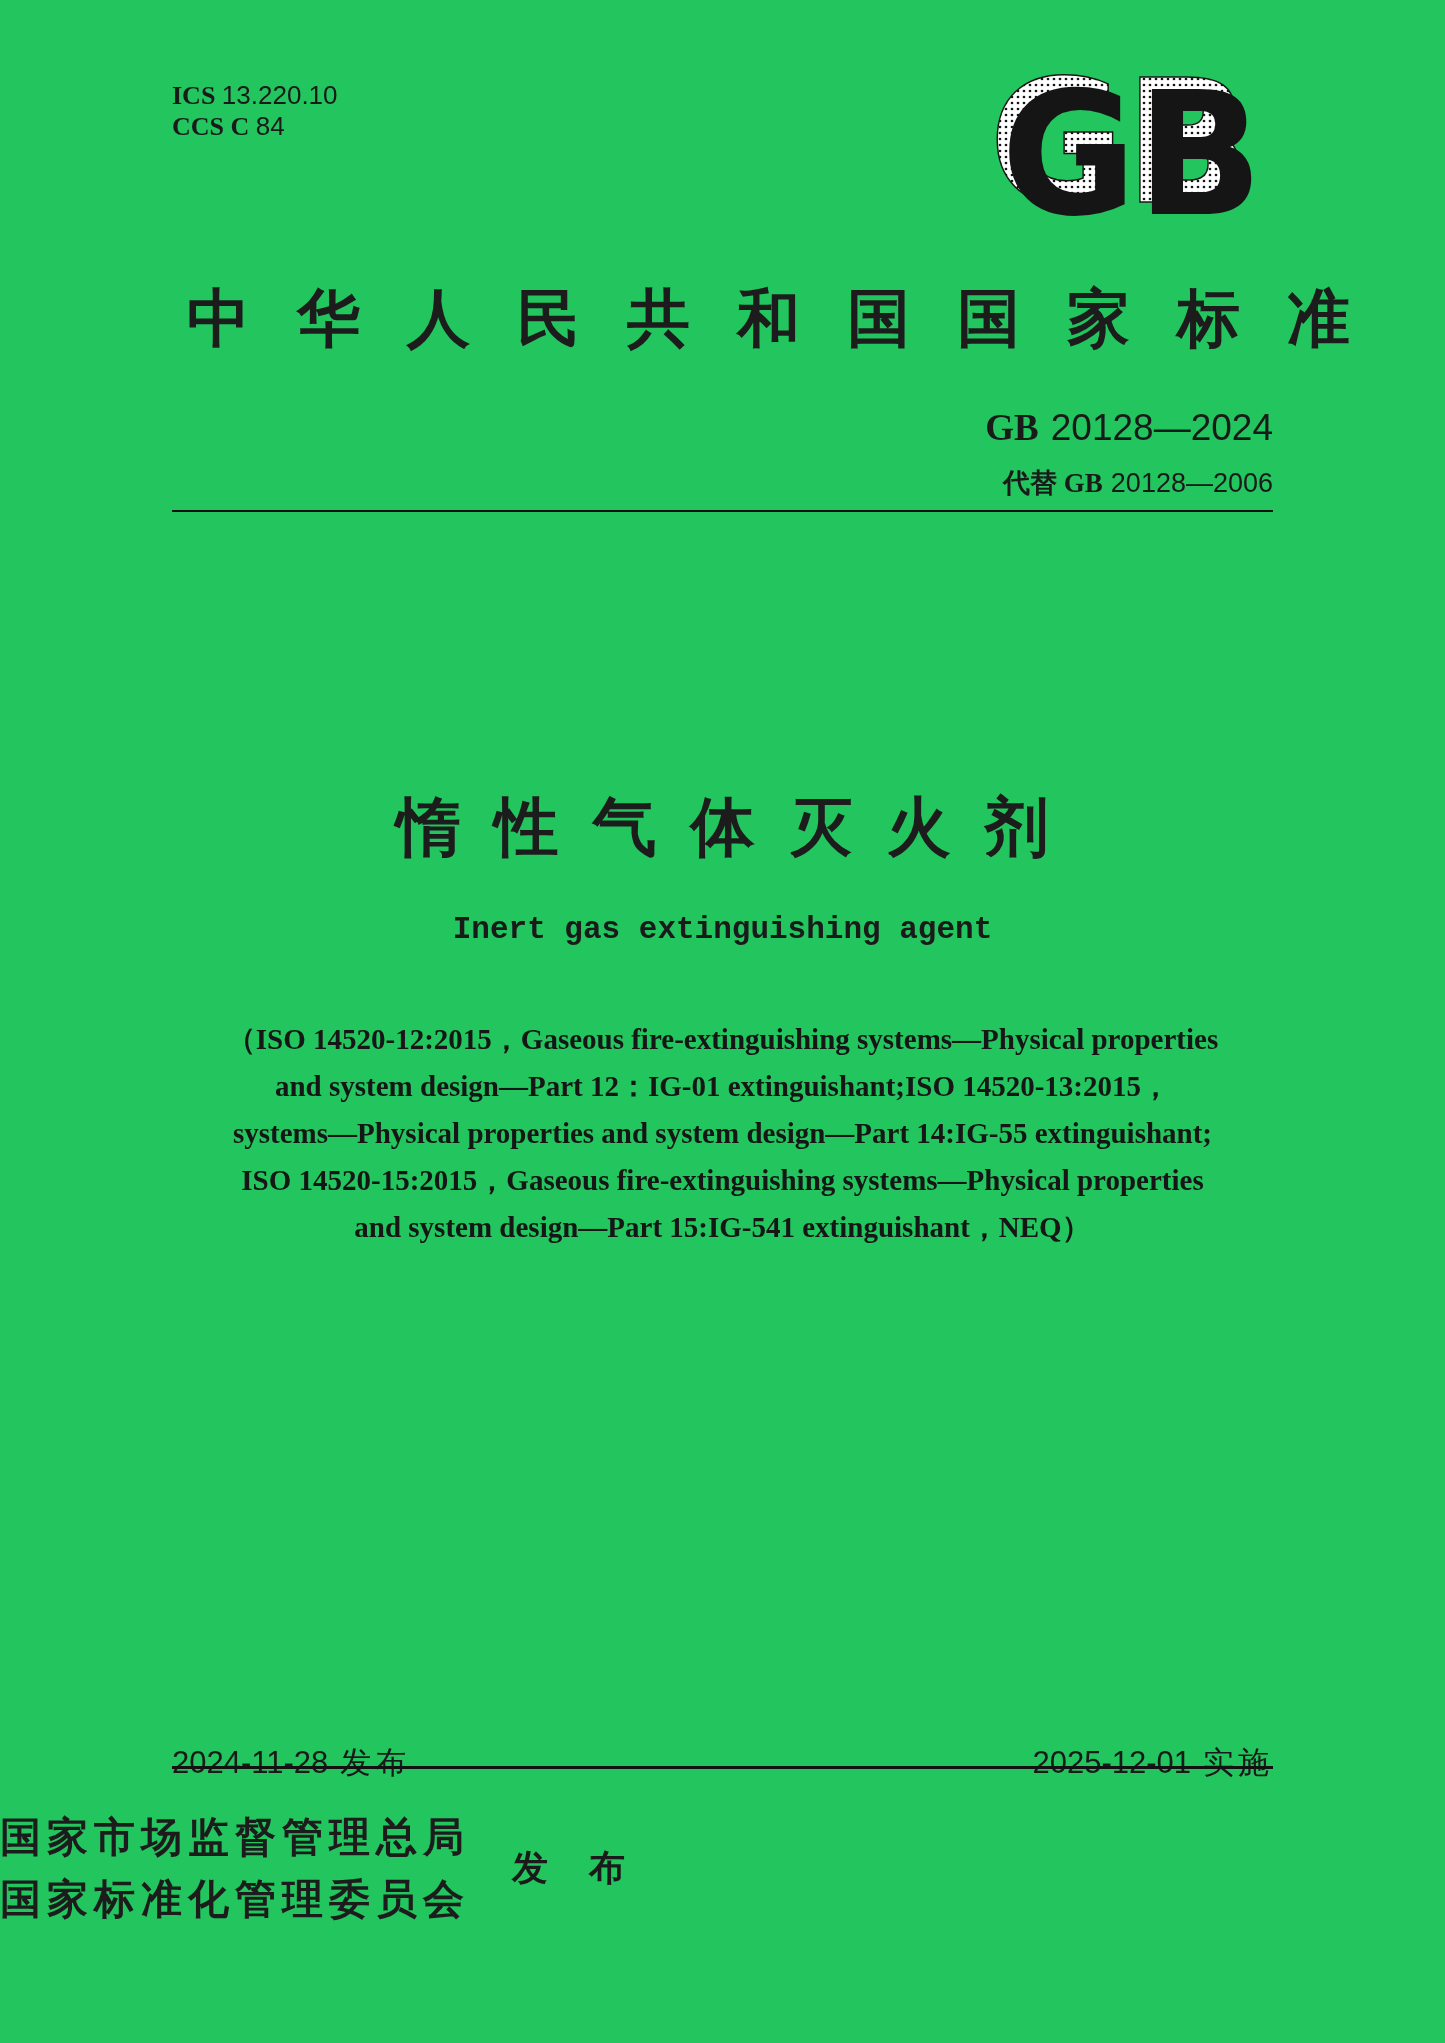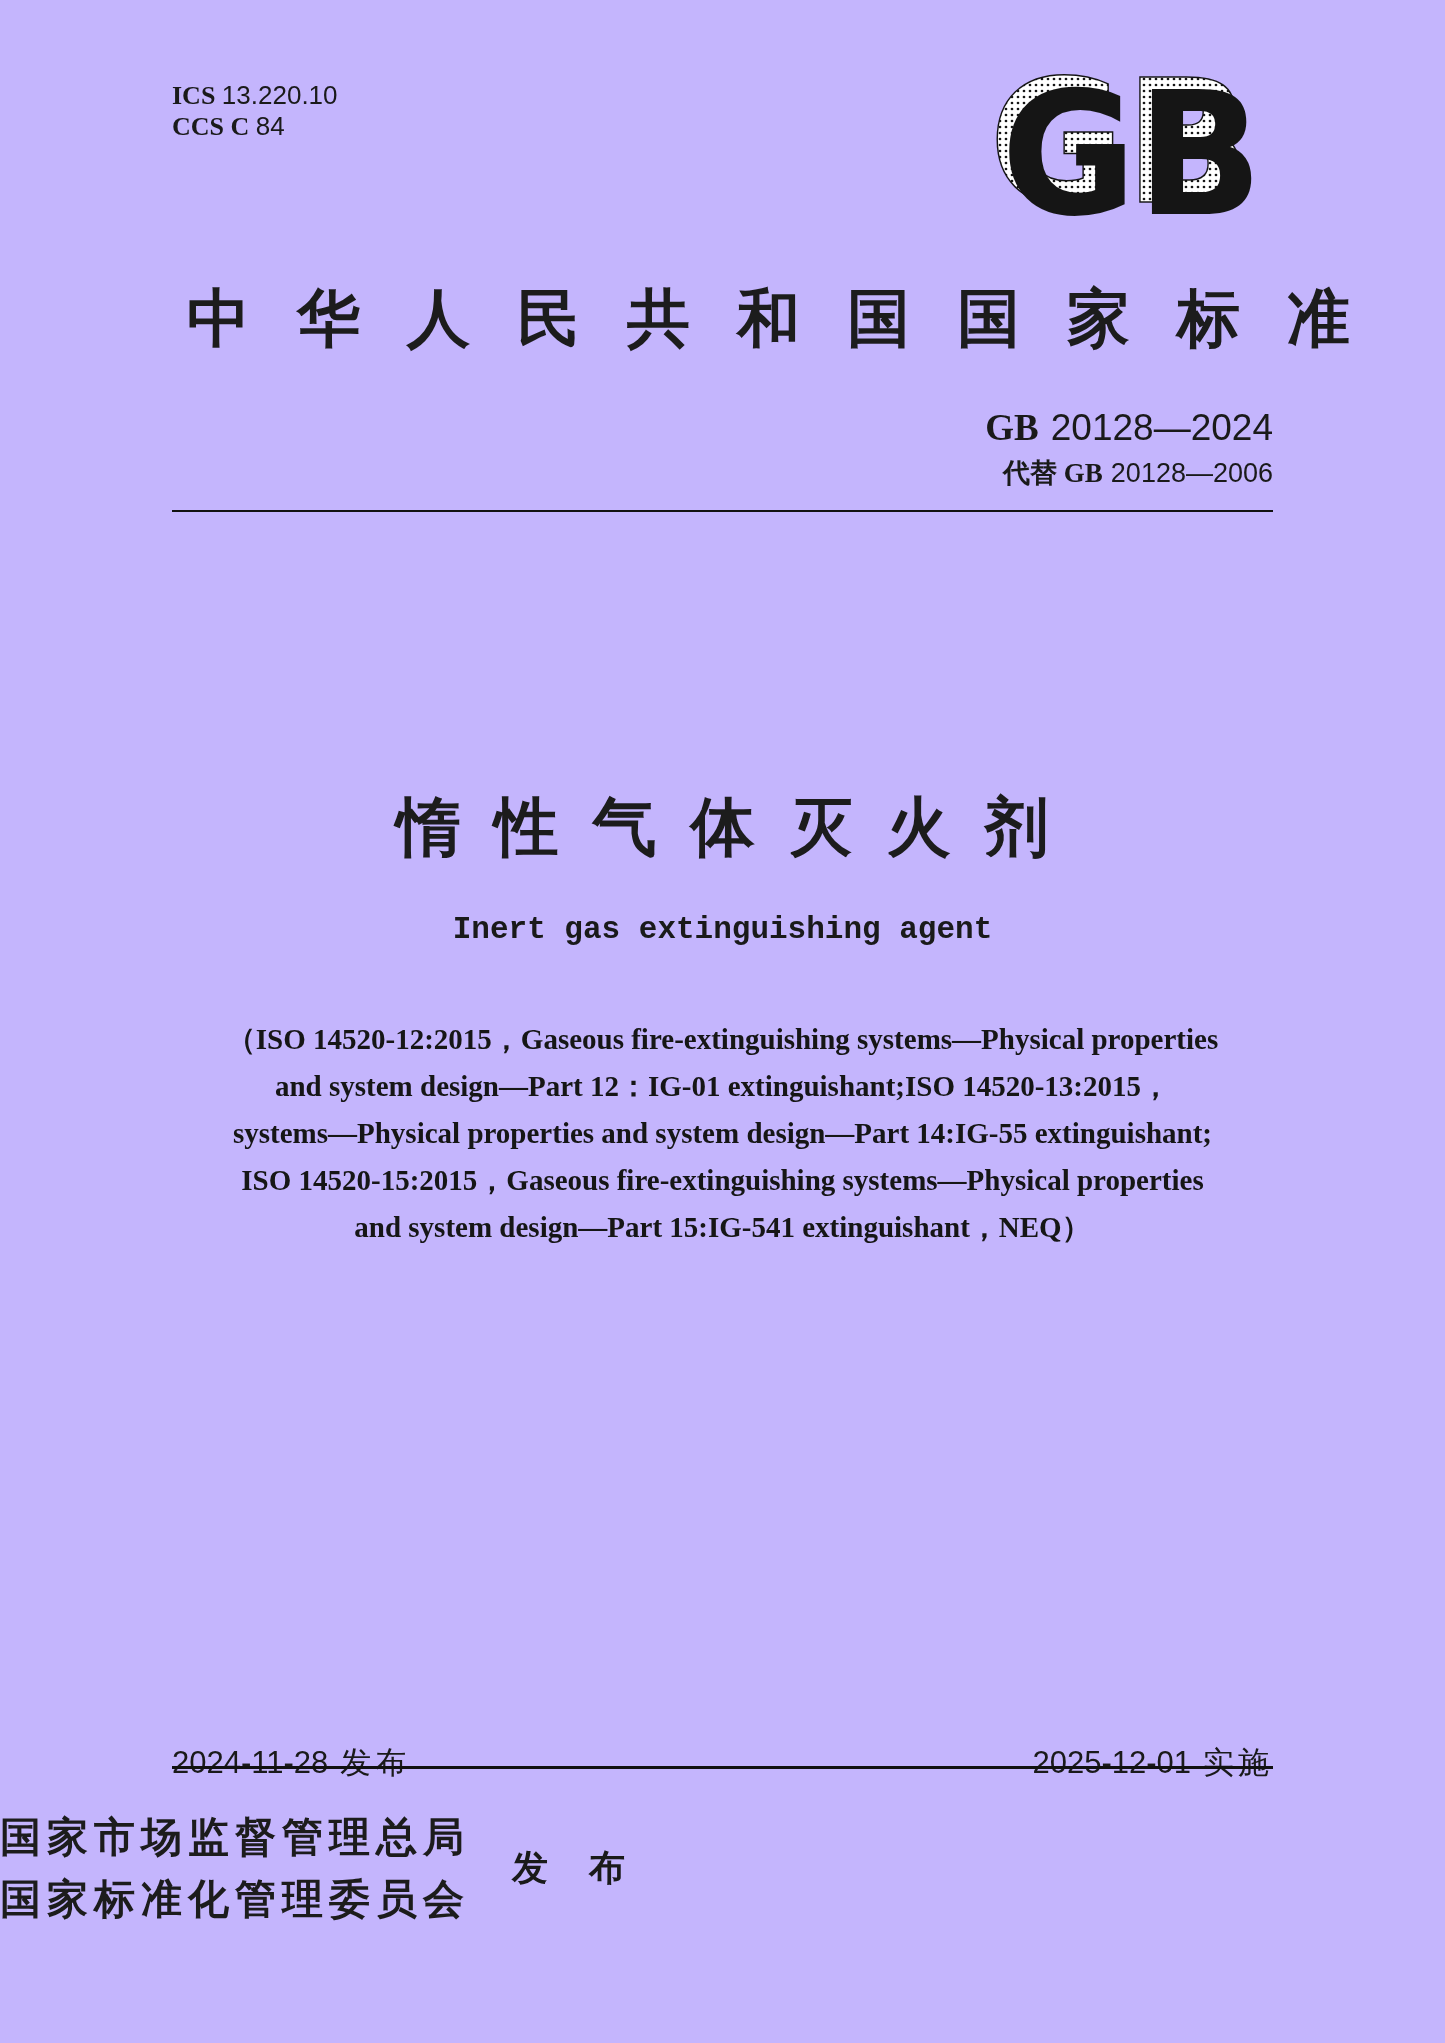--- a/index.html
+++ b/index.html
@@ -2,21 +2,21 @@
 <html><head>
 <meta charset="utf-8">
 <style>
   * { margin: 0; padding: 0; box-sizing: border-box; }
   html, body { background: #e8e8e8; }
   .page {
     position: relative;
     width: 1445px;
     height: 2043px;
     margin: 0 auto;
-    background: #c4b5fd;
+    background: #22c55e;
     color: #1a1a1a;
     font-family: "Liberation Serif", "DejaVu Serif", serif;
     overflow: hidden;
   }
   
   .ics-block {
     position: absolute;
     left: 172px; top: 80px;
     font-size: 26px; line-height: 30px;
   }
@@ -56,21 +56,21 @@
     right: 172px; top: 408px;
     text-align: right;
   }
   .std-number { font-size: 37px; font-weight: bold; line-height: 40px; }
   .std-number .digits,
   .replaces .digits {
     font-family: "Liberation Sans", "DejaVu Sans", sans-serif;
     font-weight: 500;
     margin-left: 12px;
   }
-  .replaces { font-size: 27px; font-weight: bold; line-height: 30px; margin-top: 10px; }
+  .replaces { font-size: 27px; font-weight: bold; line-height: 30px; margin-top: 20px; }
   .replaces .digits { font-weight: 400; margin-left: 8px; }
   .rule {
     position: absolute;
     left: 172px; right: 172px;
     background: #111;
   }
   .rule-top { top: 510px; height: 2px; }
   
   .doc-title-cn {
     position: absolute;

